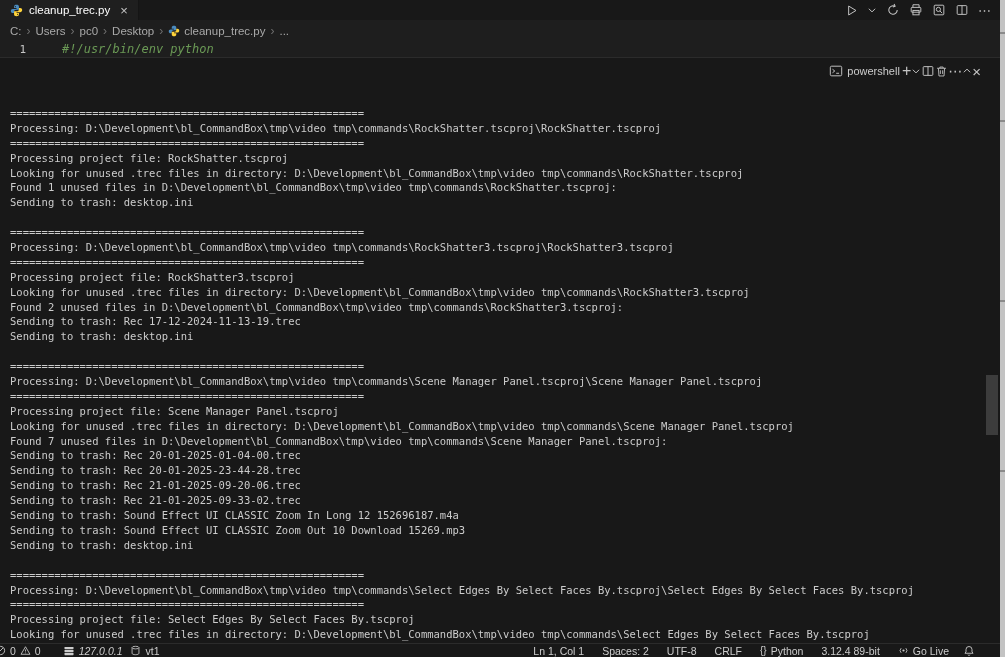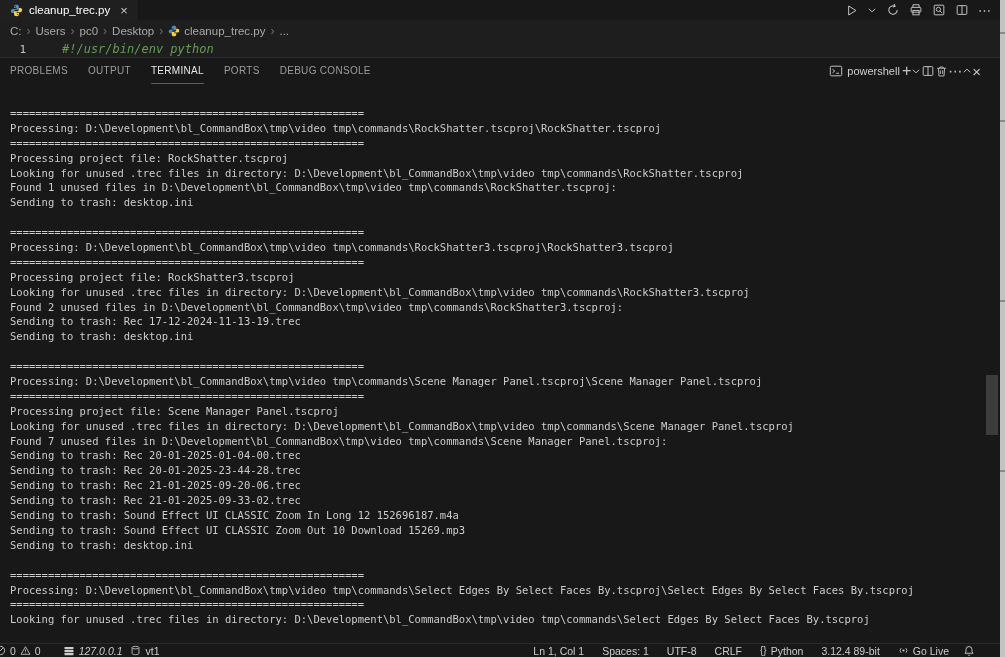--- a/index.html
+++ b/index.html
@@ -129,27 +129,20 @@
     <span class="crumb">...</span>
   </div>
 
   <div class="code-row">
     <span class="gutter">1</span>
     <span class="code-text">#!/usr/bin/env python</span>
   </div>
 
   <div class="panel">
     <div class="panel-header">
-      <div class="panel-tabs">
-        <span class="panel-tab">PROBLEMS</span>
-        <span class="panel-tab">OUTPUT</span>
-        <span class="panel-tab active">TERMINAL</span>
-        <span class="panel-tab">PORTS</span>
-        <span class="panel-tab">DEBUG CONSOLE</span>
-      </div>
       <div class="panel-toolbar">
         <span class="ico">
           <svg width="14" height="14" viewBox="0 0 16 16" fill="none" stroke="#c5c5c5" stroke-width="1.1">
               <rect x="1.5" y="2.5" width="13" height="11" rx="1.5"></rect>
               <path d="M4 6l2.6 2L4 10"></path>
               <line x1="8.2" y1="10.6" x2="11.5" y2="10.6"></line>
             </svg>
         </span>
         <span class="shell-label">powershell</span>
         <span class="tb-glyph" style="font-size:16px;">+</span>
@@ -210,20 +203,21 @@
         <div class="term-line">Sending to trash: Rec 20-01-2025-23-44-28.trec</div>
         <div class="term-line">Sending to trash: Rec 21-01-2025-09-20-06.trec</div>
         <div class="term-line">Sending to trash: Rec 21-01-2025-09-33-02.trec</div>
         <div class="term-line">Sending to trash: Sound Effect UI CLASSIC Zoom In Long 12 152696187.m4a</div>
         <div class="term-line">Sending to trash: Sound Effect UI CLASSIC Zoom Out 10 Download 15269.mp3</div>
         <div class="term-line">Sending to trash: desktop.ini</div>
         <div class="term-line"> </div>
         <div class="term-line">========================================================</div>
         <div class="term-line">Processing: D:\Development\bl_CommandBox\tmp\video tmp\commands\Select Edges By Select Faces By.tscproj\Select Edges By Select Faces By.tscproj</div>
         <div class="term-line">========================================================</div>
+        <div class="term-line">Processing project file: Select Edges By Select Faces By.tscproj</div>
         <div class="term-line">Looking for unused .trec files in directory: D:\Development\bl_CommandBox\tmp\video tmp\commands\Select Edges By Select Faces By.tscproj</div>
       </div>
     <div class="scroll-thumb"></div>
   </div>
 
   <div class="status-bar">
     <div class="sb-left">
       <span class="sb-item clip-left">
         <span class="ico">
           <svg width="11" height="11" viewBox="0 0 16 16" fill="none" stroke="#cccccc" stroke-width="1.3">
@@ -256,21 +250,21 @@
           <svg width="11" height="11" viewBox="0 0 16 16" fill="none" stroke="#cccccc" stroke-width="1.2">
               <ellipse cx="8" cy="3.8" rx="5" ry="1.9"></ellipse>
               <path d="M3 3.8v8.4c0 1 2.2 1.9 5 1.9s5-.9 5-1.9V3.8"></path>
             </svg>
         </span>
         <span>vt1</span>
       </span>
     </div>
     <div class="sb-right">
       <span class="sb-item">Ln 1, Col 1</span>
-      <span class="sb-item">Spaces: 1</span>
+      <span class="sb-item">Spaces: 2</span>
       <span class="sb-item">UTF-8</span>
       <span class="sb-item">CRLF</span>
       <span class="sb-item">
         <span class="braces">{}</span>
         <span>Python</span>
       </span>
       <span class="sb-item">3.12.4 89-bit</span>
       <span class="sb-item">
         <span class="ico">
           <svg width="11" height="11" viewBox="0 0 16 16" fill="none" stroke="#cccccc" stroke-width="1.2">

